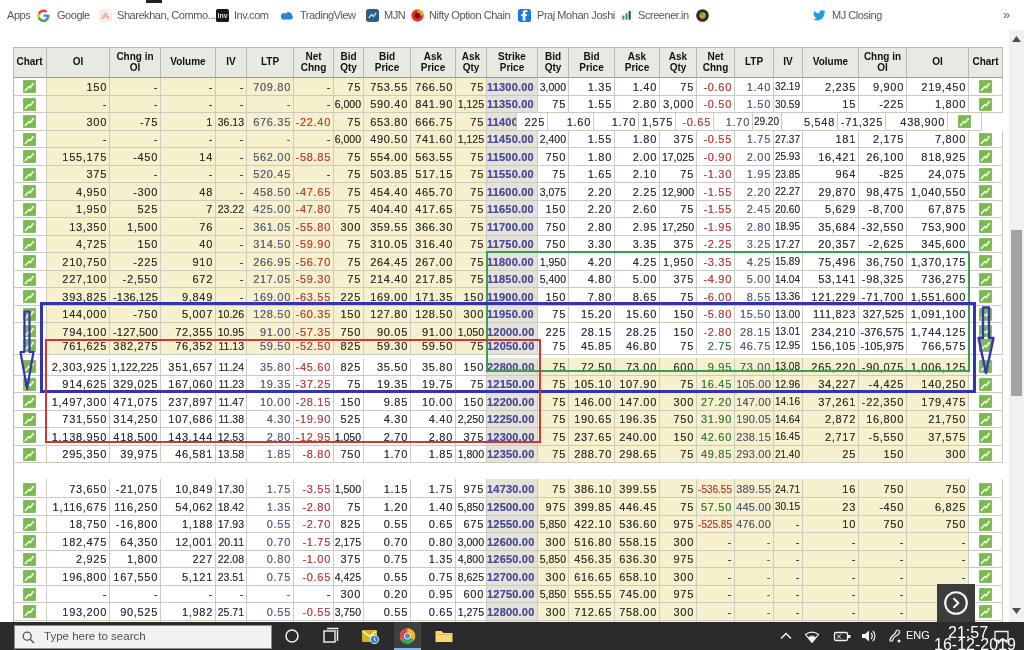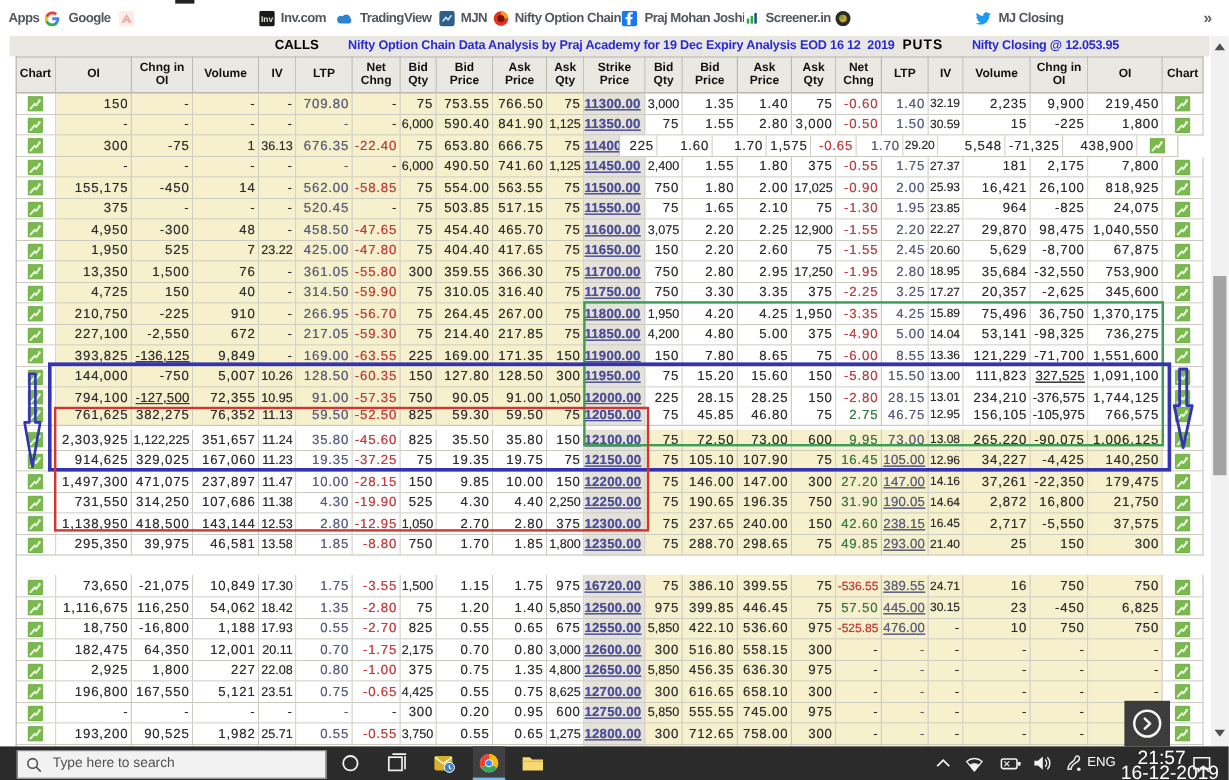--- a/index.html
+++ b/index.html
@@ -1,21 +1,21 @@
 <!DOCTYPE html>
 <html><head><meta charset="utf-8">
 <style>
 * { margin:0; padding:0; box-sizing:border-box; }
 html,body { width:1024px; height:650px; overflow:hidden; background:#fff;
   font-family:"Liberation Sans", sans-serif; }
 #page { position:absolute; left:0; top:0; width:1024px; height:650px; overflow:hidden; }
 
 
 #bm { position:absolute; left:0; top:0; width:1024px; height:30px; background:#fff; }
-.bmi { position:absolute; top:0; height:16px; line-height:30px; font-size:11px; letter-spacing:-0.45px; color:#53575c; white-space:nowrap;font-weight:bold; }
+.bmi { position:absolute; top:0; height:16px; line-height:30px; font-size:11px; letter-spacing:-0.45px; color:#53575c; white-space:nowrap; }
 .bico { position:absolute; top:9px; width:13px; height:13px; }
 
 
 #title { position:absolute; left:8px; top:30px; width:1000px; height:17px; background:#e9e7e2;
   font-size:11px; font-weight:bold; line-height:17px; }
 #title span { position:absolute; white-space:nowrap; }
 
 
 #hdr { position:absolute; left:13px; top:47px; height:31px; display:flex; }
 .hc { background:#eae8e3; border-right:1px solid #b9b9b1; border-top:1px solid #b9b9b1; border-bottom:1px solid #9a9a92;
@@ -23,21 +23,21 @@
 .row { position:absolute; left:13px; height:17.5px; display:flex; }
 .c { border-right:1px solid #cdccc3; border-bottom:1px solid #cacac1; font-size:11px; letter-spacing:0.7px; color:#2b2b2b;
   text-align:right; padding:2.5px 2px 0 0; white-space:nowrap; overflow:hidden; background:#fff; text-shadow:0 0 0.6px rgba(45,45,45,0.55); }
 .c.cr { background:#f7f0cd; }
 .c.wh { background:#fff; }
 .c.ch { background:#fff; text-align:center; padding:0; }
 .ci { width:13px; height:13px; margin-top:2px; }
 .c.st { background:#e4e2d9; color:#4b4ba2; font-weight:bold; letter-spacing:0; padding-right:4px; }
 .c.ltp { color:#565a80; }
 .c.neg { color:#cc3938; }
-.c.s1 { letter-spacing:0.2px;text-decoration:underline; }
+.c.s1 { letter-spacing:0.2px; }
 .c.s0 { letter-spacing:0; }
 .c.f105 { letter-spacing:0; font-size:10.5px; }
 .c.f10 { letter-spacing:0; font-size:10px; padding-top:3px; }
 .c.pos { color:#2f7d3f; }
 #tblleft { position:absolute; left:13px; top:47px; width:1px; height:575px; background:#b9b9b1; }
 
 
 .ann { position:absolute; background:transparent; }
 #grect { left:486px; top:251px; width:484px; height:121px; border:2px solid #3a9e53; }
 #brect { left:40px; top:302px; width:936px; height:91px; border:3px solid #3434b2; }
@@ -67,20 +67,21 @@
         <path fill="#4285F4" d="M23 12.3c0-.8-.1-1.6-.2-2.3H12v4.5h6.2c-.3 1.4-1.1 2.6-2.3 3.4v2.8h3.7c2.2-2 3.4-5 3.4-8.4z"></path>
         <path fill="#34A853" d="M12 24c3.1 0 5.7-1 7.6-2.8l-3.7-2.8c-1 .7-2.4 1.1-3.9 1.1-3 0-5.5-2-6.4-4.7H1.8v2.9C3.7 21.4 7.6 24 12 24z"></path>
         <path fill="#FBBC05" d="M5.6 14.7c-.2-.7-.4-1.4-.4-2.2s.1-1.5.4-2.2V7.4H1.8C1 9 .6 10.7.6 12.5s.4 3.5 1.2 5.1l3.8-2.9z"></path>
         <path fill="#EA4335" d="M12 5.4c1.7 0 3.2.6 4.4 1.7l3.3-3.3C17.7 1.9 15.1.9 12 .9 7.6.9 3.7 3.5 1.8 7.4l3.8 2.9c.9-2.7 3.4-4.9 6.4-4.9z"></path>
       </svg>
   <span class="bmi" style="left:57px">Google</span>
   <svg class="bico" style="left:99px" viewBox="0 0 14 14">
         <rect width="14" height="14" rx="2" fill="#fbeeea"></rect>
         <path d="M3 10.5 L7 4 L11 10.5 M4.6 10.5 L7 7 L9.4 10.5" stroke="#eda399" stroke-width="1.2" fill="none"></path>
       </svg>
+  <span class="bmi" style="left:117px">Sharekhan, Commo...</span>
   <svg class="bico" style="left:216px" viewBox="0 0 14 14">
         <rect width="14" height="14" rx="2" fill="#1a1a1a"></rect>
         <text x="7" y="10" font-size="7.5" fill="#e8e3d5" text-anchor="middle" font-family="Liberation Sans" font-weight="bold">Inv</text>
       </svg>
   <span class="bmi" style="left:234px">Inv.com</span>
   <svg class="bico" style="left:281px;top:10px;height:11px" viewBox="0 0 16 11">
         <path d="M4.5 10.5 A4 4 0 1 1 5.6 3.1 A4.5 4.5 0 0 1 13.7 5.5 A3 3 0 0 1 12.5 10.5 Z" fill="#2c83d4"></path>
       </svg>
   <span class="bmi" style="left:300px">TradingView</span>
   <svg class="bico" style="left:366px" viewBox="0 0 14 14">
@@ -111,26 +112,20 @@
         <circle cx="7" cy="7" r="3.4" fill="#c8a22b"></circle>
         <path d="M7 3.6 A3.4 3.4 0 0 0 3.6 7 L7 7 Z" fill="#6f9b3c"></path>
       </svg>
   <svg class="bico" style="left:813px" viewBox="0 0 24 20">
         <path fill="#1d9bf0" d="M23.6 2.4c-.9.4-1.8.7-2.8.8 1-.6 1.8-1.6 2.1-2.7-.9.6-2 1-3.1 1.2C18.9.7 17.7.1 16.4.1c-2.6 0-4.8 2.1-4.8 4.8 0 .4 0 .7.1 1.1C7.7 5.8 4.2 3.9 1.8 1.1c-.4.7-.6 1.6-.6 2.4 0 1.7.8 3.1 2.1 4-.8 0-1.5-.2-2.2-.6v.1c0 2.3 1.6 4.2 3.8 4.7-.4.1-.8.2-1.3.2-.3 0-.6 0-.9-.1.6 1.9 2.4 3.3 4.5 3.3-1.6 1.3-3.7 2-6 2-.4 0-.8 0-1.2-.1 2.1 1.4 4.7 2.2 7.4 2.2 8.9 0 13.7-7.4 13.7-13.7v-.6c.9-.7 1.7-1.5 2.4-2.5z"></path>
       </svg>
   <span class="bmi" style="left:832px">MJ Closing</span>
   <span class="bmi" style="left:1003px;color:#5f6368;font-size:13px">»</span>
 </div>
 
-<div id="title">
-  <span style="left:221px;color:#000;font-size:11px">CALLS</span>
-  <span style="left:282px;color:#2a2ad4;font-size:10.5px;letter-spacing:-0.15px">Nifty Option Chain Data Analysis by Praj Academy for 19 Dec Expiry Analysis EOD 16 12&nbsp; 2019</span>
-  <span style="left:744px;color:#000;font-size:11.5px;letter-spacing:0.8px">PUTS</span>
-  <span style="left:802px;color:#2a2ad4;font-size:10.5px;letter-spacing:-0.2px">Nifty Closing @ 12.053.95</span>
-</div>
 
 <div id="hdr">
       <div class="hc" style="width:34px">Chart</div>
       <div class="hc" style="width:63px">OI</div>
       <div class="hc" style="width:51px">Chng in<br>OI</div>
       <div class="hc" style="width:55px">Volume</div>
       <div class="hc" style="width:31px">IV</div>
       <div class="hc" style="width:47px">LTP</div>
       <div class="hc" style="width:40px">Net<br>Chng</div>
       <div class="hc" style="width:30px">Bid<br>Qty</div>
@@ -524,21 +519,21 @@
       <div class="c cr" style="width:51px">-2,550</div>
       <div class="c cr" style="width:55px">672</div>
       <div class="c cr" style="width:31px">-</div>
       <div class="c cr ltp" style="width:47px">217.05</div>
       <div class="c cr neg" style="width:40px">-59.30</div>
       <div class="c cr" style="width:30px">75</div>
       <div class="c cr" style="width:47px">214.40</div>
       <div class="c cr" style="width:45px">217.85</div>
       <div class="c cr" style="width:31px">75</div>
       <div class="c st s1" style="width:51px">11850.00</div>
-      <div class="c wh f105" style="width:31px">4,200</div>
+      <div class="c wh f105" style="width:31px">5,400</div>
       <div class="c wh" style="width:46px">4.80</div>
       <div class="c wh" style="width:45px">5.00</div>
       <div class="c wh" style="width:37px">375</div>
       <div class="c wh neg" style="width:38px">-4.90</div>
       <div class="c wh ltp" style="width:39px">5.00</div>
       <div class="c wh f10" style="width:29px">14.04</div>
       <div class="c wh" style="width:56px">53,141</div>
       <div class="c wh" style="width:48px">-98,325</div>
       <div class="c wh" style="width:62px">736,275</div>
       <div class="c ch" style="width:34px"><svg class="ci" viewBox="0 0 14 14">
@@ -688,21 +683,21 @@
       <div class="c wh" style="width:63px">2,303,925</div>
       <div class="c wh f105" style="width:51px">1,122,225</div>
       <div class="c wh" style="width:55px">351,657</div>
       <div class="c wh f105" style="width:31px">11.24</div>
       <div class="c wh ltp" style="width:47px">35.80</div>
       <div class="c wh neg" style="width:40px">-45.60</div>
       <div class="c wh" style="width:30px">825</div>
       <div class="c wh" style="width:47px">35.50</div>
       <div class="c wh" style="width:45px">35.80</div>
       <div class="c wh" style="width:31px">150</div>
-      <div class="c st s1" style="width:51px">12100.00</div>
+      <div class="c st s1" style="width:51px">22800.00</div>
       <div class="c cr" style="width:31px">75</div>
       <div class="c cr" style="width:46px">72.50</div>
       <div class="c cr" style="width:45px">73.00</div>
       <div class="c cr" style="width:37px">600</div>
       <div class="c cr pos" style="width:38px">9.95</div>
       <div class="c cr ltp" style="width:39px">73.00</div>
       <div class="c cr f10" style="width:29px">13.08</div>
       <div class="c cr" style="width:56px">265,220</div>
       <div class="c cr" style="width:48px">-90,075</div>
       <div class="c cr" style="width:62px">1,006,125</div>
@@ -919,21 +914,21 @@
       <div class="c wh" style="width:63px">73,650</div>
       <div class="c wh" style="width:51px">-21,075</div>
       <div class="c wh" style="width:55px">10,849</div>
       <div class="c wh f105" style="width:31px">17.30</div>
       <div class="c wh ltp" style="width:47px">1.75</div>
       <div class="c wh neg" style="width:40px">-3.55</div>
       <div class="c wh f105" style="width:30px">1,500</div>
       <div class="c wh" style="width:47px">1.15</div>
       <div class="c wh" style="width:45px">1.75</div>
       <div class="c wh" style="width:31px">975</div>
-      <div class="c st s1" style="width:51px">16720.00</div>
+      <div class="c st s1" style="width:51px">14730.00</div>
       <div class="c cr" style="width:31px">75</div>
       <div class="c cr" style="width:46px">386.10</div>
       <div class="c cr" style="width:45px">399.55</div>
       <div class="c cr" style="width:37px">75</div>
       <div class="c cr neg f10" style="width:38px">-536.55</div>
       <div class="c cr ltp s1" style="width:39px">389.55</div>
       <div class="c cr f10" style="width:29px">24.71</div>
       <div class="c cr" style="width:56px">16</div>
       <div class="c cr" style="width:48px">750</div>
       <div class="c cr" style="width:62px">750</div>

